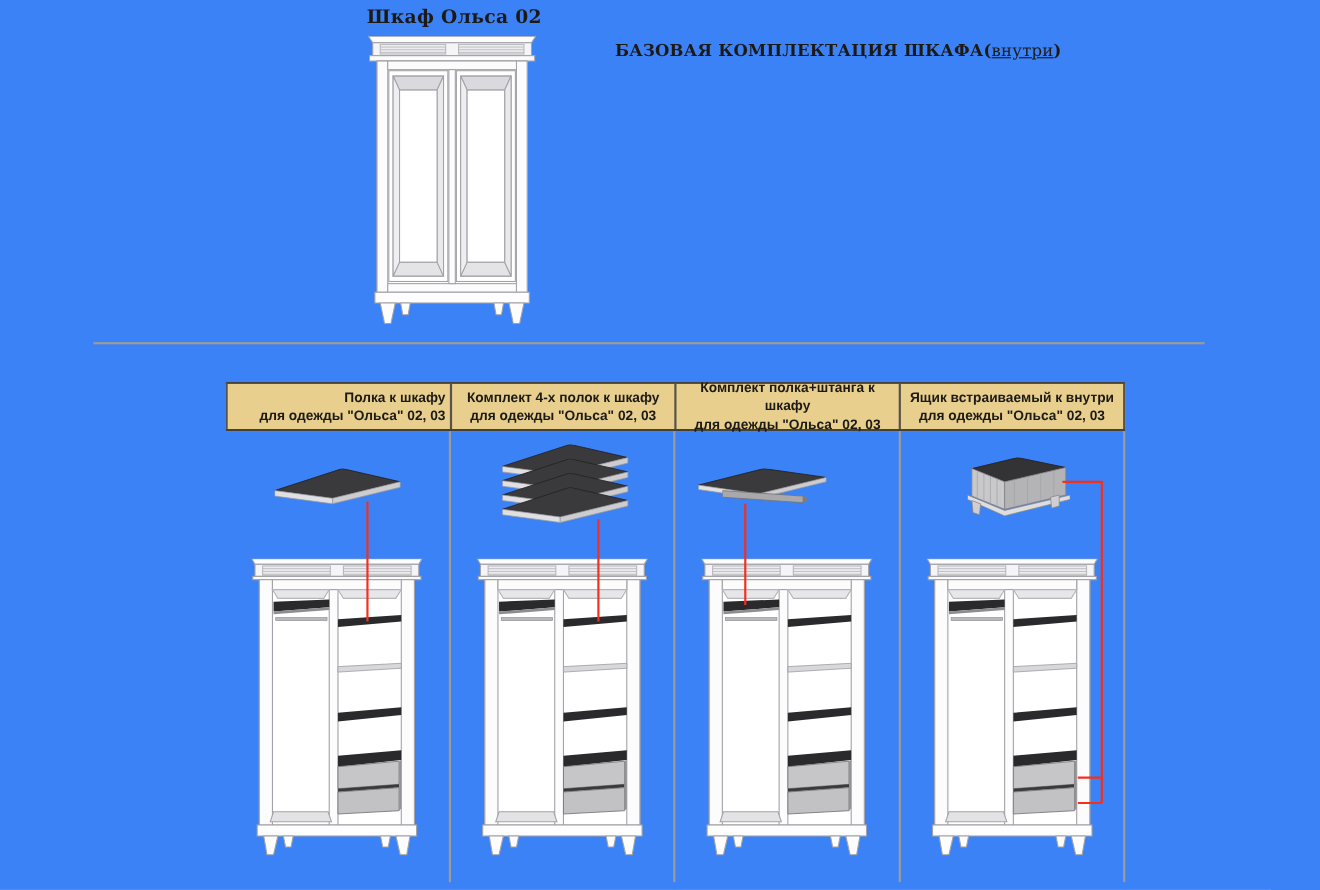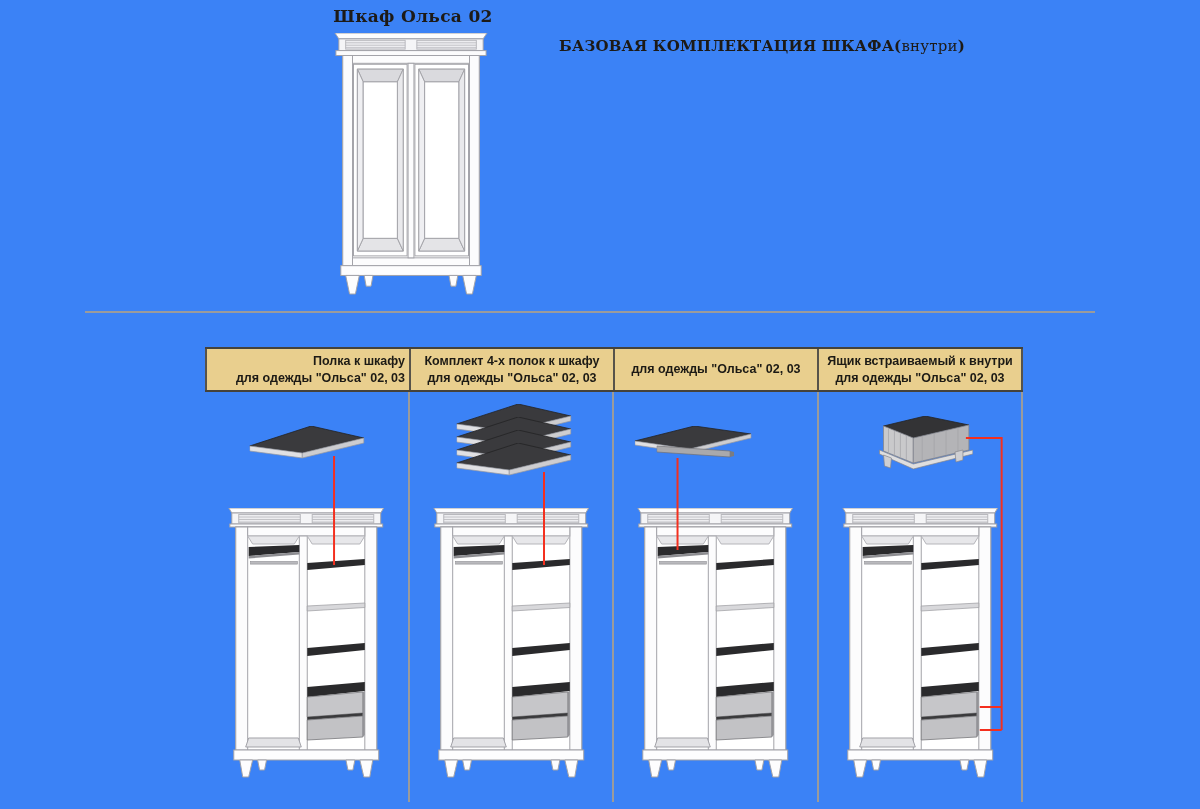--- a/index.html
+++ b/index.html
@@ -9,21 +9,21 @@
     background: #3b82f6; color: var(--ink, #1d1a16);
     font-family: "Liberation Sans", sans-serif; overflow: hidden;
   }
   .serif { font-family: "DejaVu Serif", serif; font-weight: bold; }
   .wardrobe-title {
     position: absolute; left: 293px; top: 6px; width: 240px;
     text-align: center; font-size: 17px; letter-spacing: 0.3px;
   }
   .closed-wardrobe { position: absolute; left: 333px; top: 33px; width: 156px; height: 262px; }
   .heading { font-size: 15px; letter-spacing: 0.2px; white-space: nowrap; }
-  .heading .note { font-weight: normal; }
+  .heading .note { font-weight: normal; text-decoration: underline; }
   .base-heading { position: absolute; left: 559px; top: 37px; }
   .section-divider {
     position: absolute; left: 85px; top: 311px; width: 1010px; height: 2px;
     background: var(--divider, #9b9b9b);
   }
   .extra-heading { position: absolute; left: 205px; top: 319px; width: 818px; text-align: center; }
   .accessory-table { position: absolute; left: 205px; top: 347px; width: 818px; }
   .table-header {
     display: flex; height: 45px;
     background: var(--header-bg, #e9cf8e);
@@ -195,20 +195,21 @@
     <div class="table-header">
       <div class="header-cell">
         <span>Полка к шкафу</span>
         <span>для одежды "Ольса" 02, 03</span>
       </div>
       <div class="header-cell">
         <span>Комплект 4-х полок к шкафу</span>
         <span>для одежды "Ольса" 02, 03</span>
       </div>
       <div class="header-cell">
+        <span>Комплект полка+штанга к шкафу</span>
         <span>для одежды "Ольса" 02, 03</span>
       </div>
       <div class="header-cell">
         <span>Ящик встраиваемый к внутри</span>
         <span>для одежды "Ольса" 02, 03</span>
       </div>
     </div>
 
     <div class="table-body">
 

